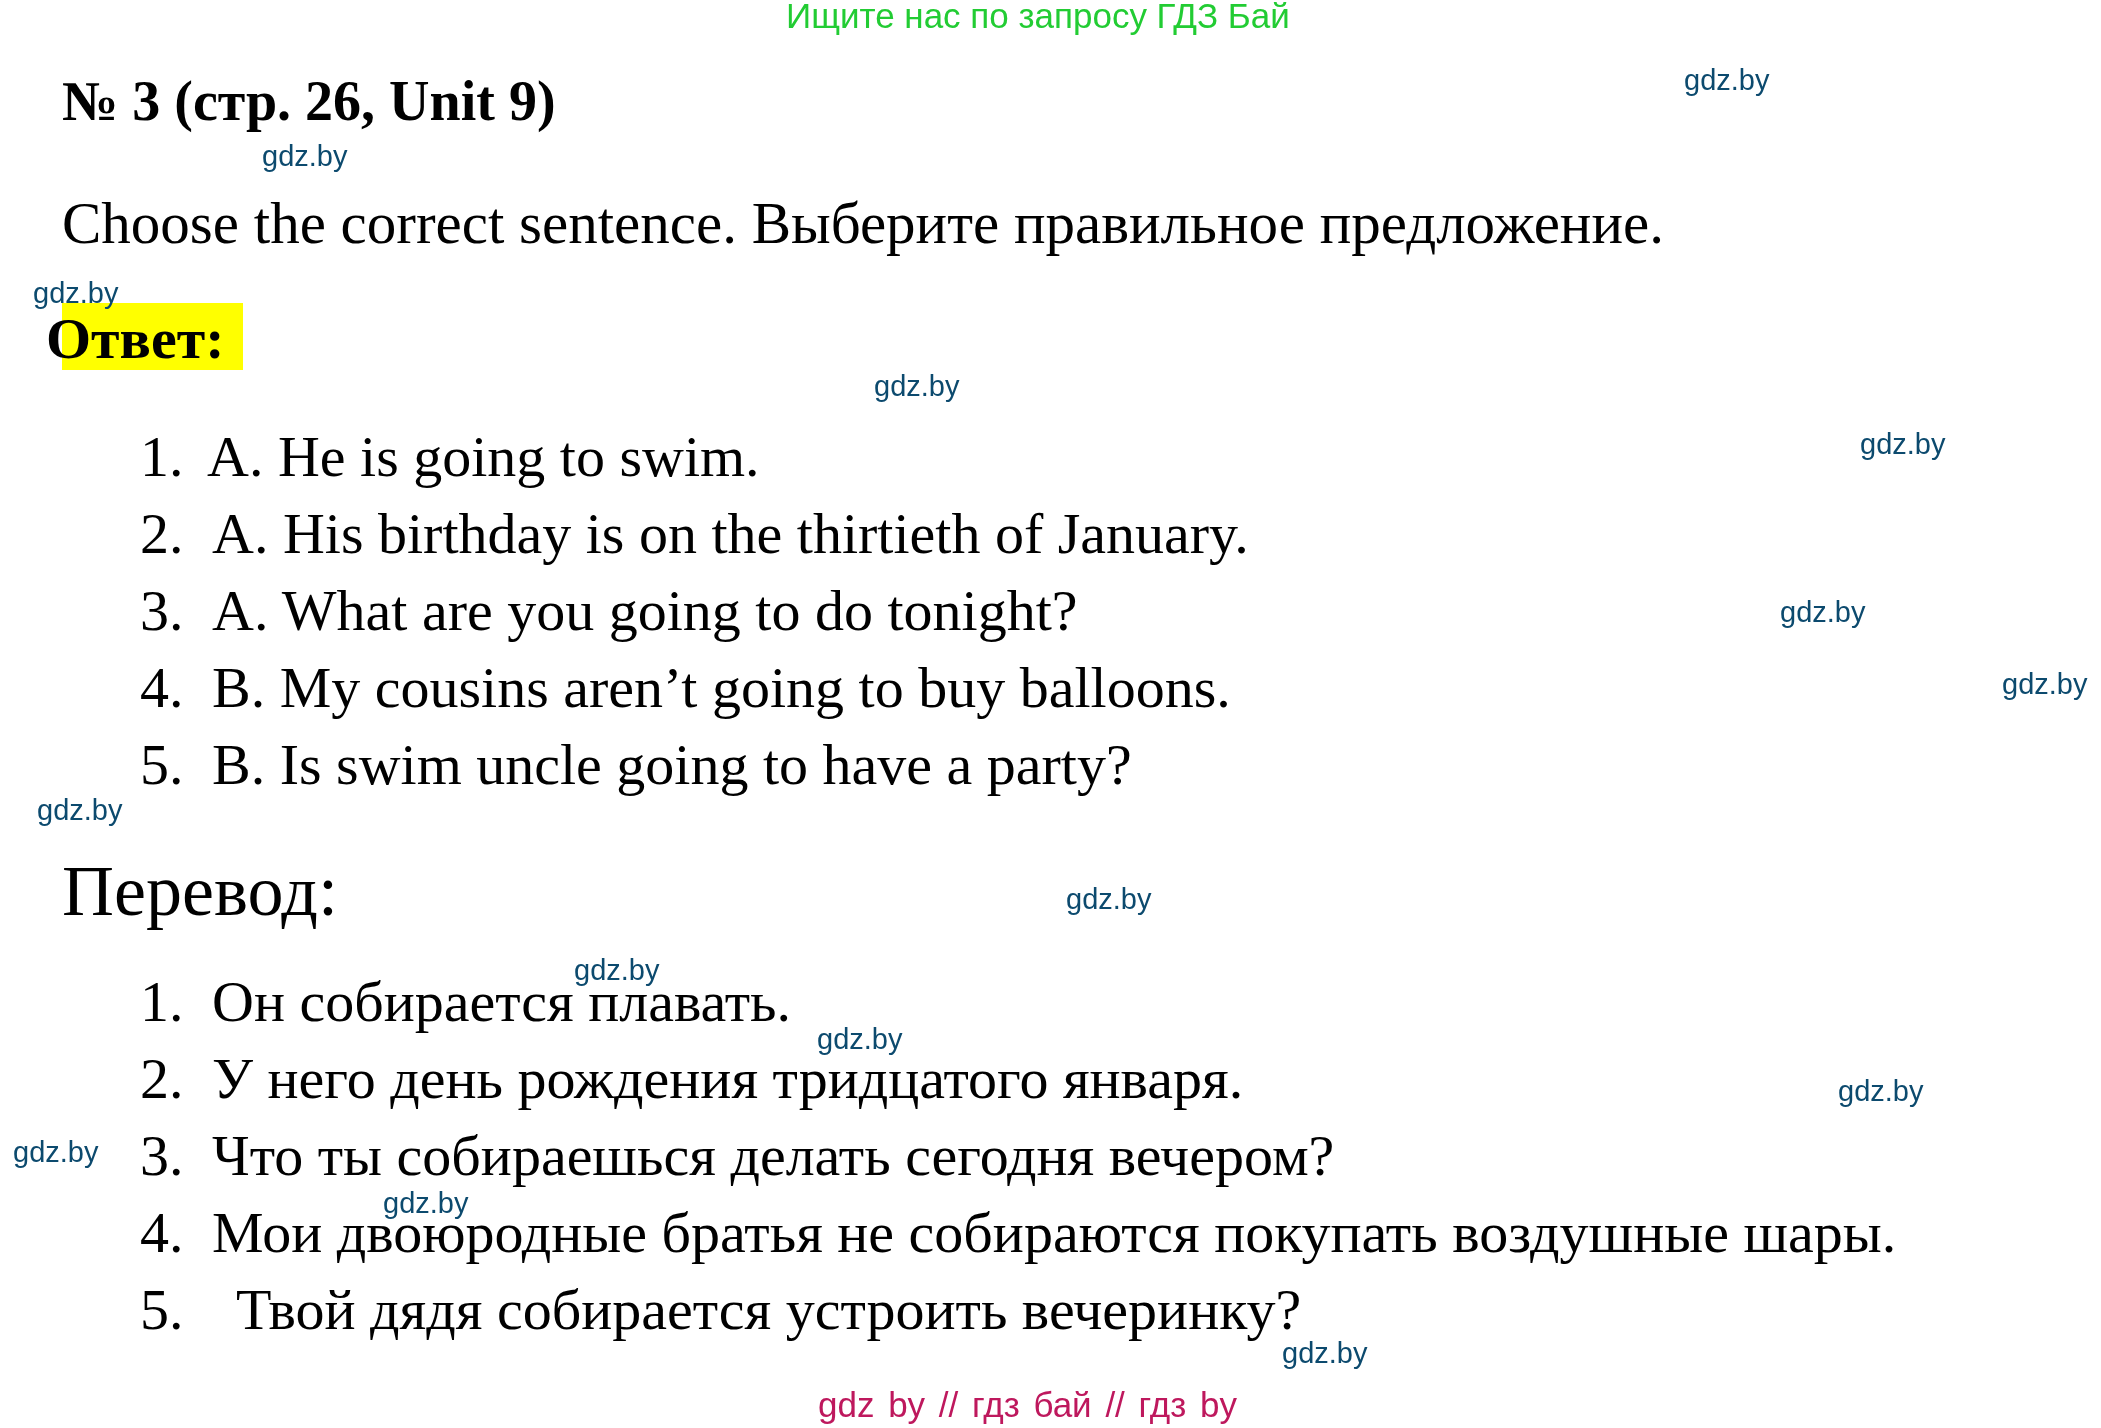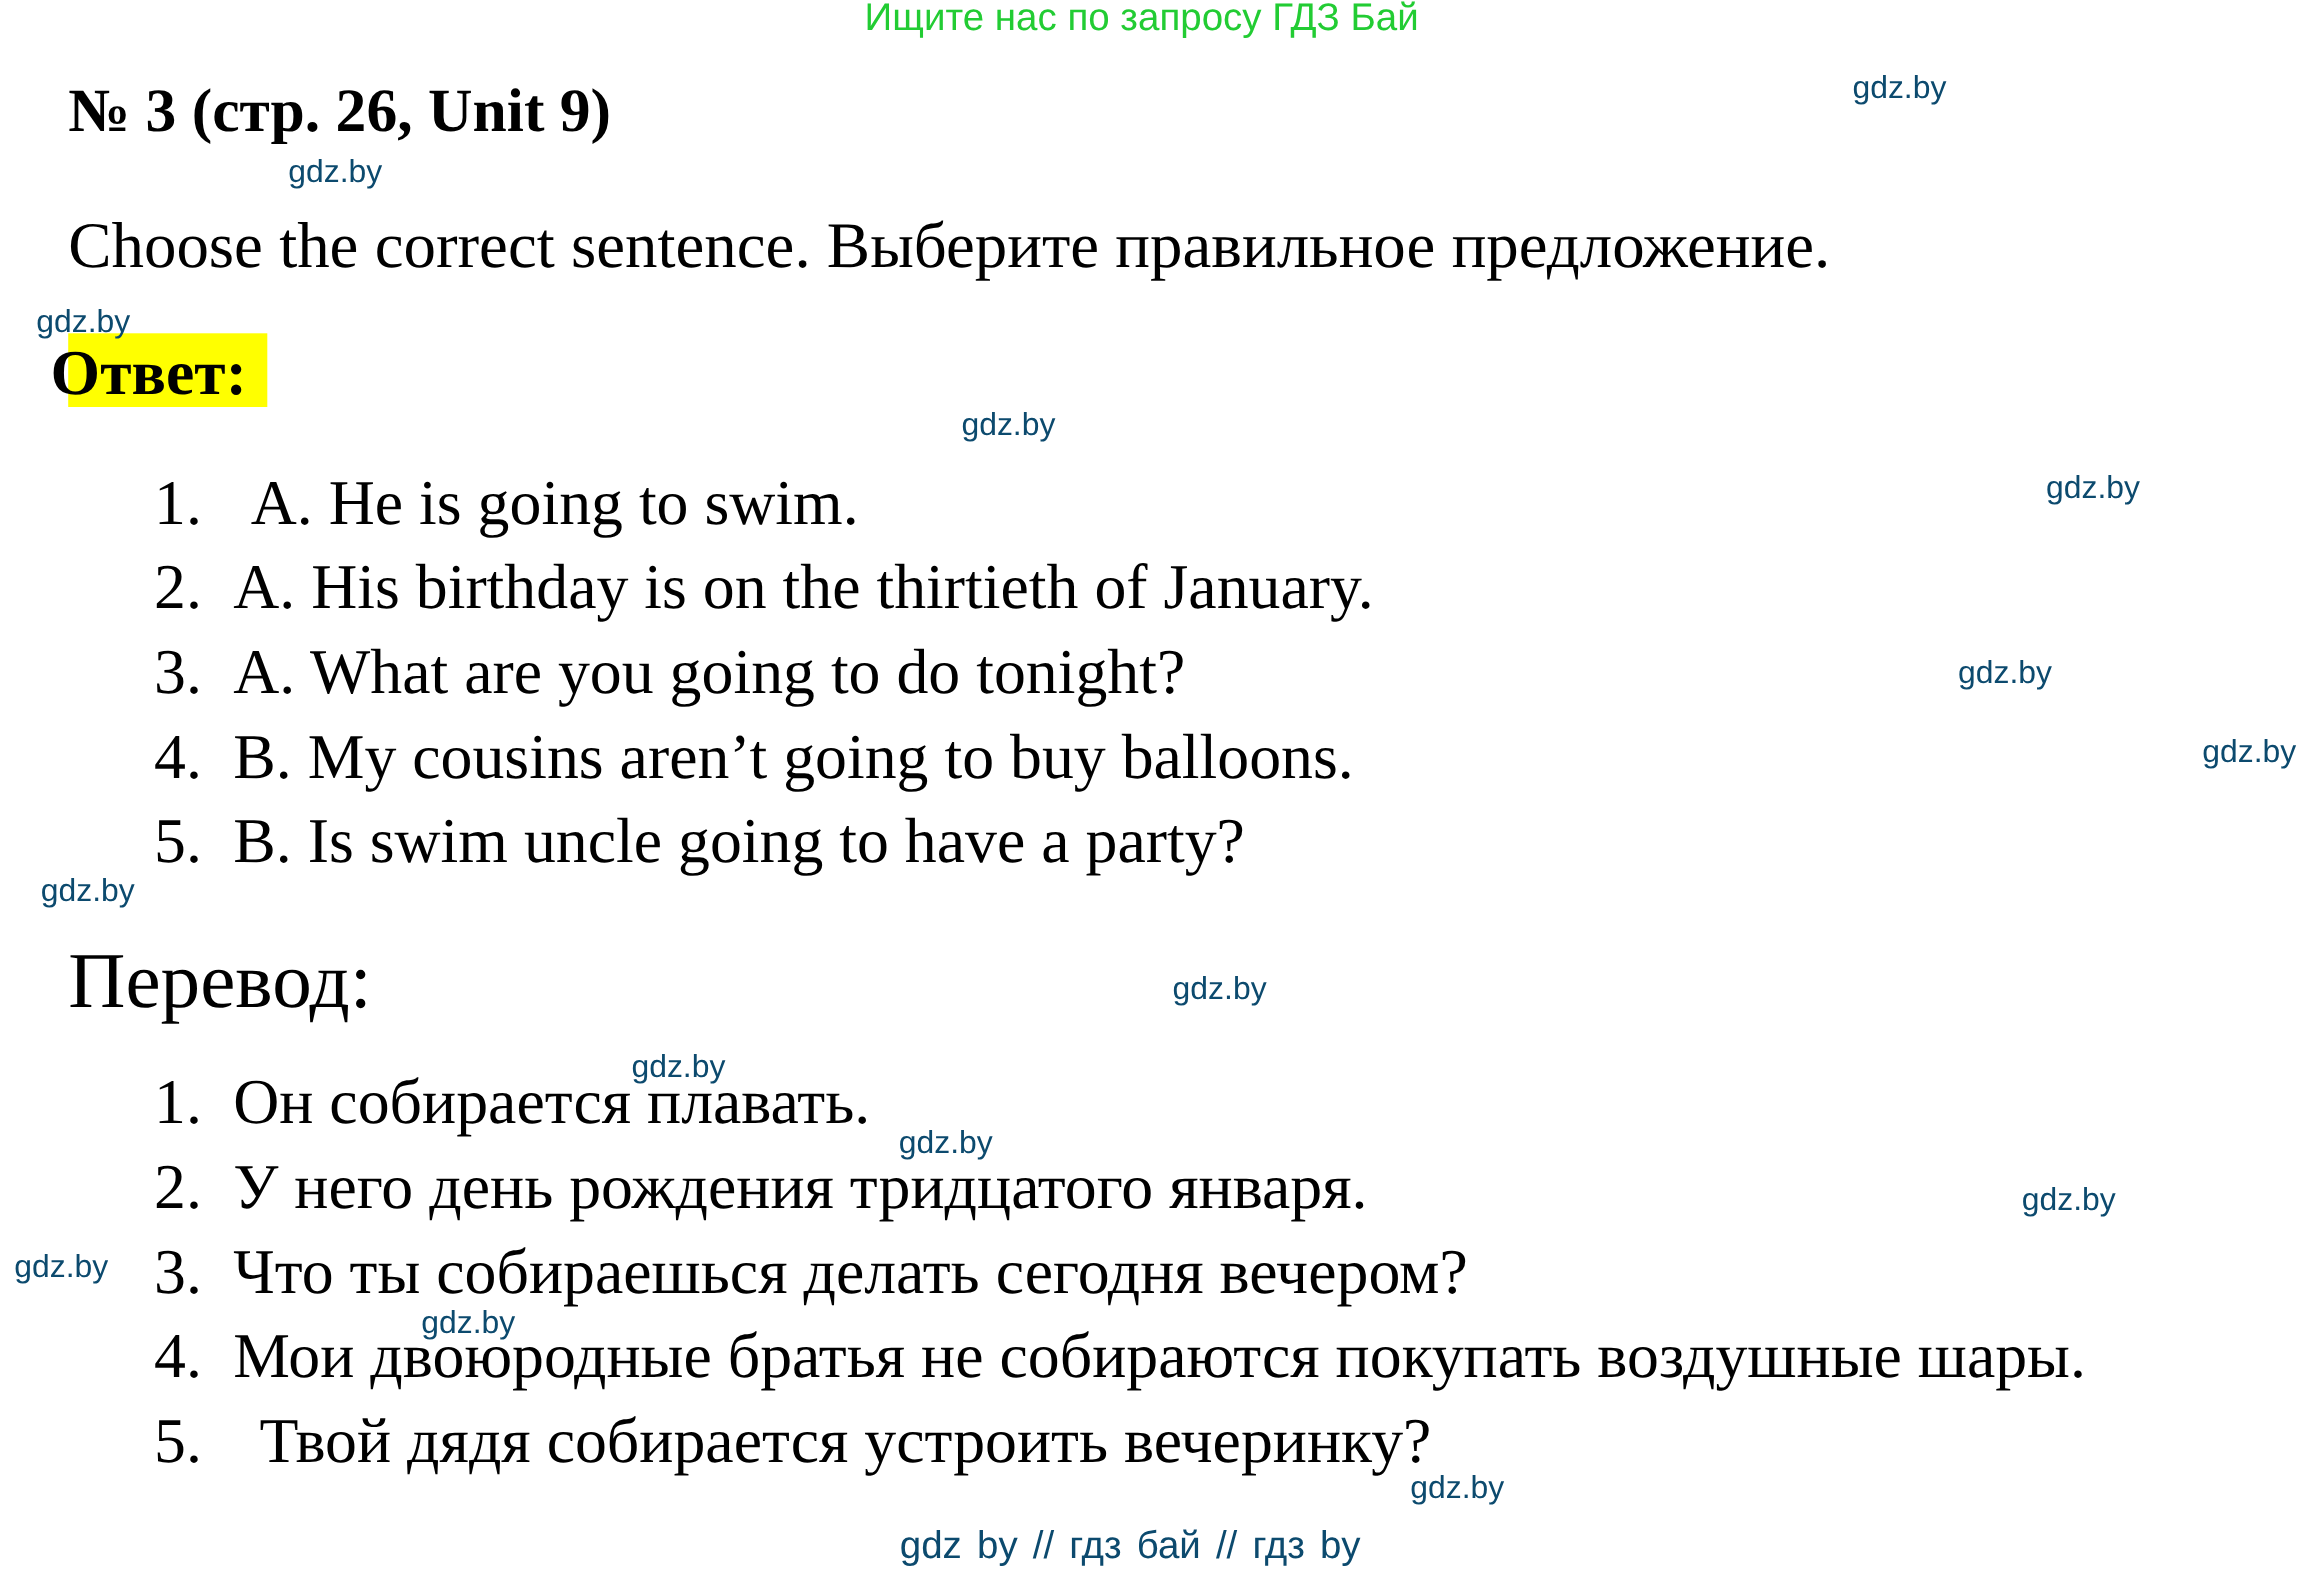--- a/index.html
+++ b/index.html
@@ -9,36 +9,36 @@
   .sans { font-family: "Liberation Sans", "DejaVu Sans", sans-serif; }
   .header-banner { left: 786px; top: -2px; font-size: 35px; color: #22cc33; letter-spacing: 0px; }
   .title { left: 62px; top: 73px; font-size: 56px; font-weight: bold; }
   .instruction { left: 62px; top: 194px; font-size: 59px; }
   .answer-box { left: 62px; top: 303px; width: 181px; height: 67px; background: #ffff00; }
   .answer-label { left: 46px; top: 310px; font-size: 58px; font-weight: bold; }
   .section-head { left: 62px; top: 855px; font-size: 72px; font-weight: normal; }
   .item-num { font-size: 58px; }
   .item-text { font-size: 58px; }
   .wm { font-size: 29px; color: #0c4a6e; }
-  .footer { left: 818px; top: 1387px; font-size: 35px; color: #0c4a6e; word-spacing: 4px; }
+  .footer { left: 818px; top: 1387px; font-size: 35px; color: #be185d; word-spacing: 4px; }
 </style>
 </head>
 <body>
 
 <div class="abs sans header-banner">Ищите нас по запросу ГДЗ Бай</div>
 
 <h1 class="abs serif title">№ 3 (стр. 26, Unit 9)</h1>
 <p class="abs serif instruction">Choose the correct sentence. Выберите правильное предложение.</p>
 
 <div class="abs answer-box"></div>
 <div class="abs serif answer-label">Ответ:</div>
 
 <div>
   <div class="abs serif item-num" style="left:140px; top:428px;">1.</div>
-  <div class="abs serif item-text" style="left:228px; top:428px;text-align:right;">A. He is going to swim.</div>
+  <div class="abs serif item-text" style="left:207px; top:428px;text-align:right;">A. He is going to swim.</div>
 
   <div class="abs serif item-num" style="left:140px; top:505px;">2.</div>
   <div class="abs serif item-text" style="left:212px; top:505px;">A. His birthday is on the thirtieth of January.</div>
 
   <div class="abs serif item-num" style="left:140px; top:582px;">3.</div>
   <div class="abs serif item-text" style="left:212px; top:582px;">A. What are you going to do tonight?</div>
 
   <div class="abs serif item-num" style="left:140px; top:659px;">4.</div>
   <div class="abs serif item-text" style="left:212px; top:659px;">B. My cousins aren’t going to buy balloons.</div>
 

